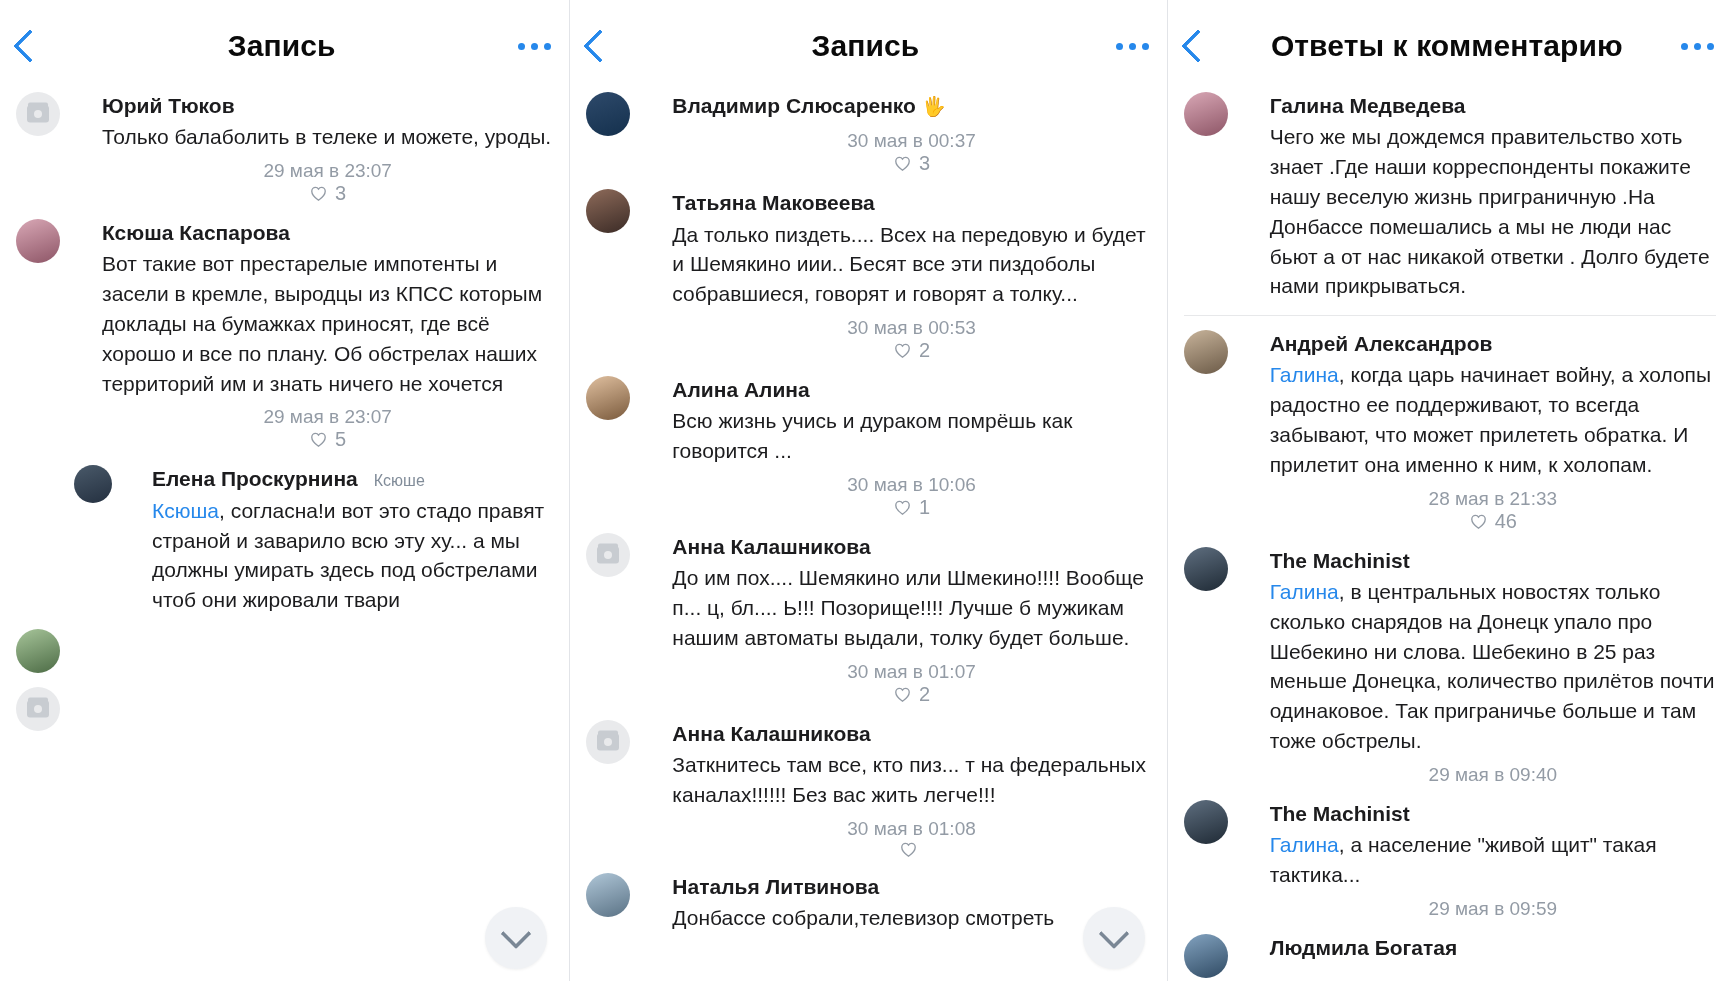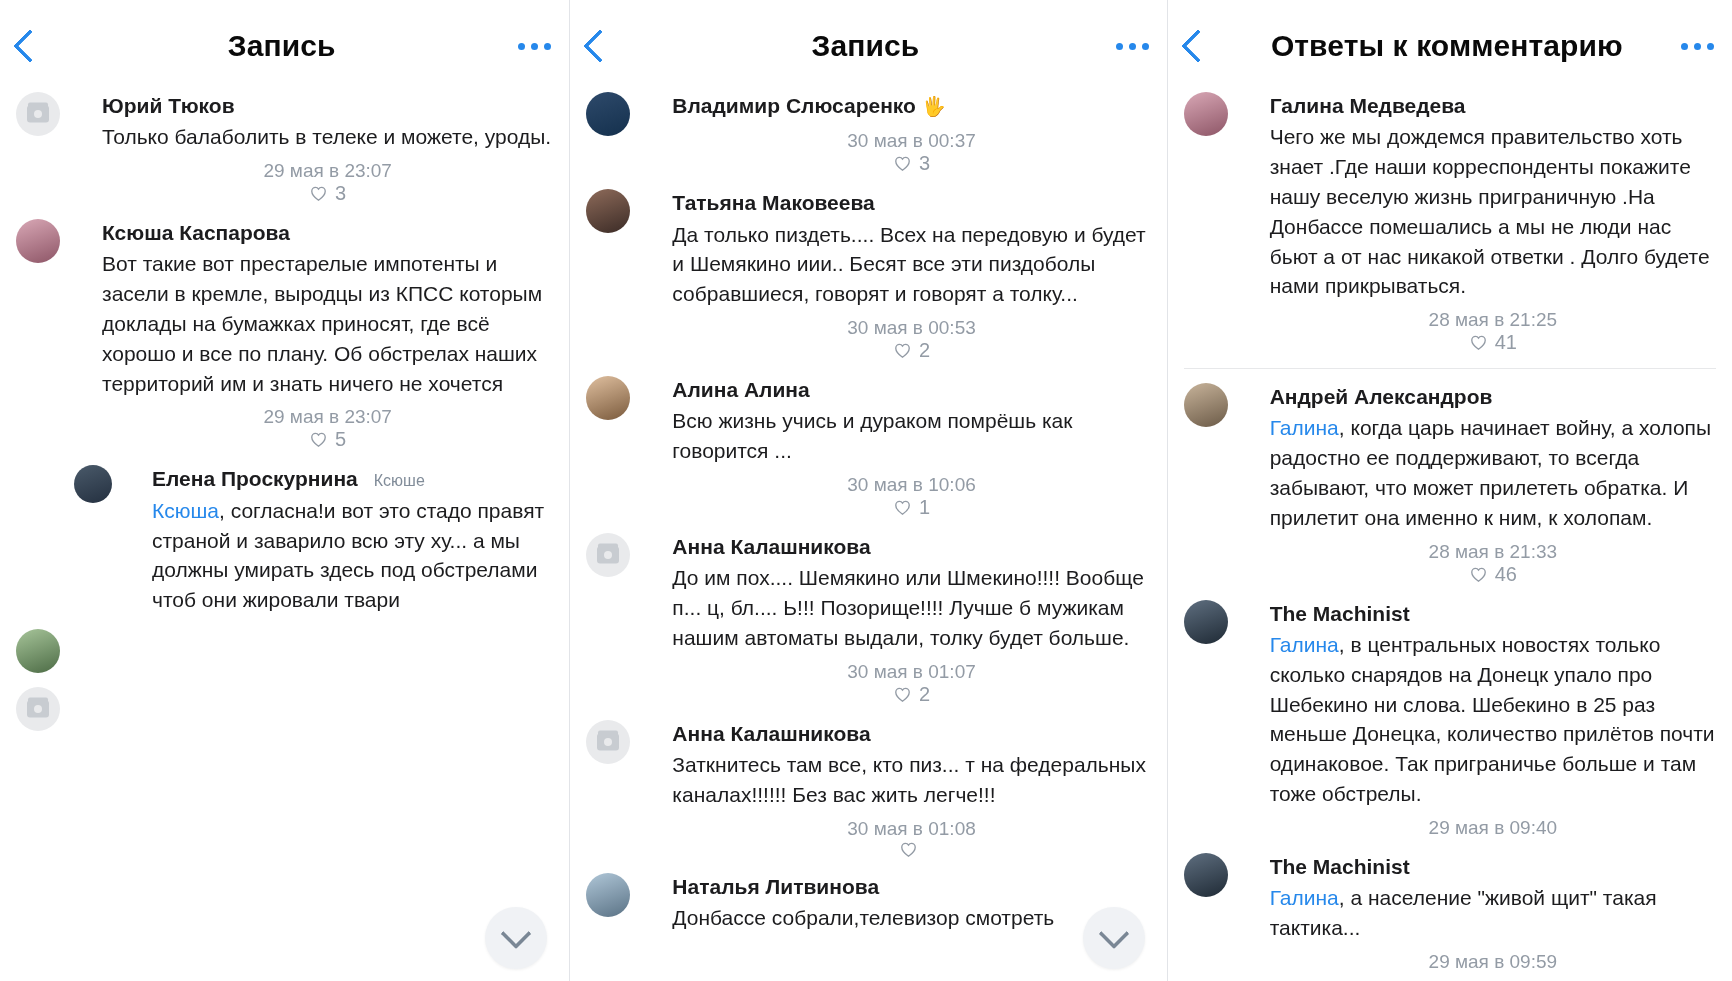--- a/index.html
+++ b/index.html
@@ -462,31 +462,20 @@
       </div>
     </div>
 
     <div class="list">
 
       <div class="comment">
         <div class="avatar av-e"></div>
         <div class="body">
           <div class="author">Галина Медведева</div>
           <div class="text">Чего же мы дождемся правительство хоть знает .Где наши корреспонденты покажите нашу веселую жизнь приграничную .На Донбассе помешались а мы не люди нас бьют а от нас никакой ответки . Долго будете нами прикрываться.</div>
-          <div class="meta">
-            <span class="time">28 мая в 21:25</span>
-            <span class="likes">
-              <span class="heart">
-                  <svg width="19" height="19" viewBox="0 0 24 24">
-                    <path d="M12 20.5S3.5 14.8 3.5 9.2C3.5 6.3 5.7 4.3 8.2 4.3c1.6 0 3 .8 3.8 2.1.8-1.3 2.2-2.1 3.8-2.1 2.5 0 4.7 2 4.7 4.9 0 5.6-8.5 11.3-8.5 11.3z" fill="none" stroke="#939ba5" stroke-width="1.7"></path>
-                  </svg>
-                </span>
-              <span>41</span>
-            </span>
-          </div>
         </div>
       </div>
 
       <div class="sep"></div>
 
       <div class="comment">
         <div class="avatar av-h"></div>
         <div class="body">
           <div class="author">Андрей Александров</div>
           <div class="text"><span class="mention">Галина</span><span>, когда царь начинает войну, а холопы радостно ее поддерживают, то всегда забывают, что может прилететь обратка. И прилетит она именно к ним, к холопам.</span></div>

